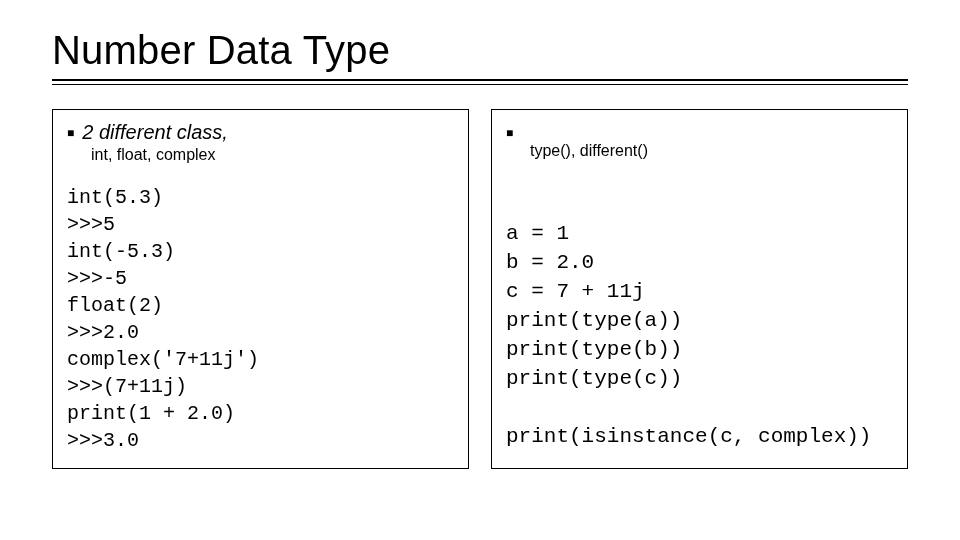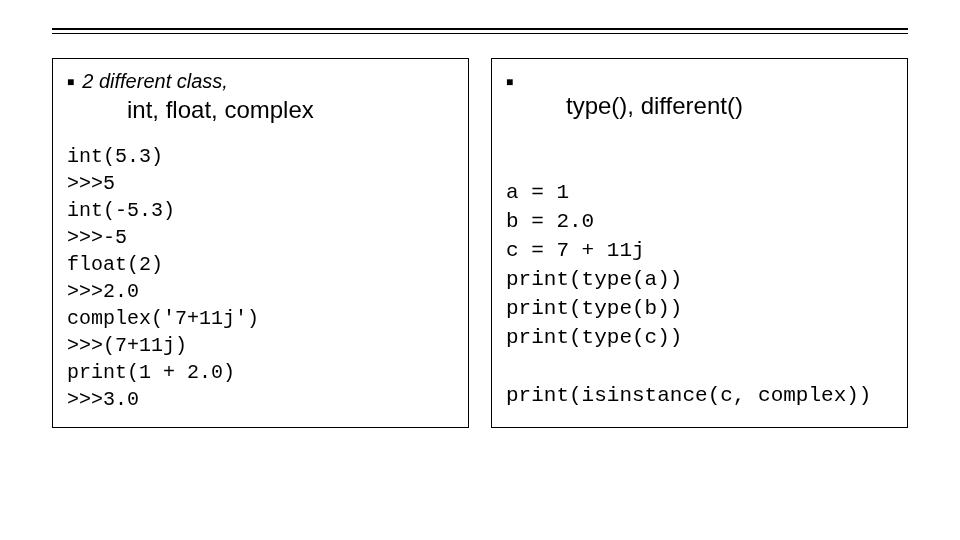--- a/index.html
+++ b/index.html
@@ -49,22 +49,22 @@
     line-height: 1.25;
   }
   .bullet-line .sq {
     font-style: normal;
     font-size: 12px;
     margin-right: 8px;
     margin-top: 6px;
   }
   .sub-line {
     font-style: normal;
-    font-size: 24px;
-    margin-left: 60px;
+    font-size: 16px;
+    margin-left: 24px;
     line-height: 1.3;
   }
   .gap {
     height: 18px;
   }
   .code {
     font-family: "Courier New", Courier, monospace;
     font-size: 20px;
     line-height: 1.35;
     white-space: pre;
@@ -74,20 +74,21 @@
     font-size: 21px;
     line-height: 1.38;
     white-space: pre;
     margin-top: 40px;
   }
 </style>
 </head>
 <body>
 
 <div class="slide">
+  <h1 class="title">Number Data Type</h1>
   <div class="rule-thick"></div>
   <div class="rule-thin"></div>
 
   <div class="cols">
 
     <div class="box">
       <div class="bullet-line">
         <span class="sq">■</span>
         <span>2 different class,</span>
       </div>

